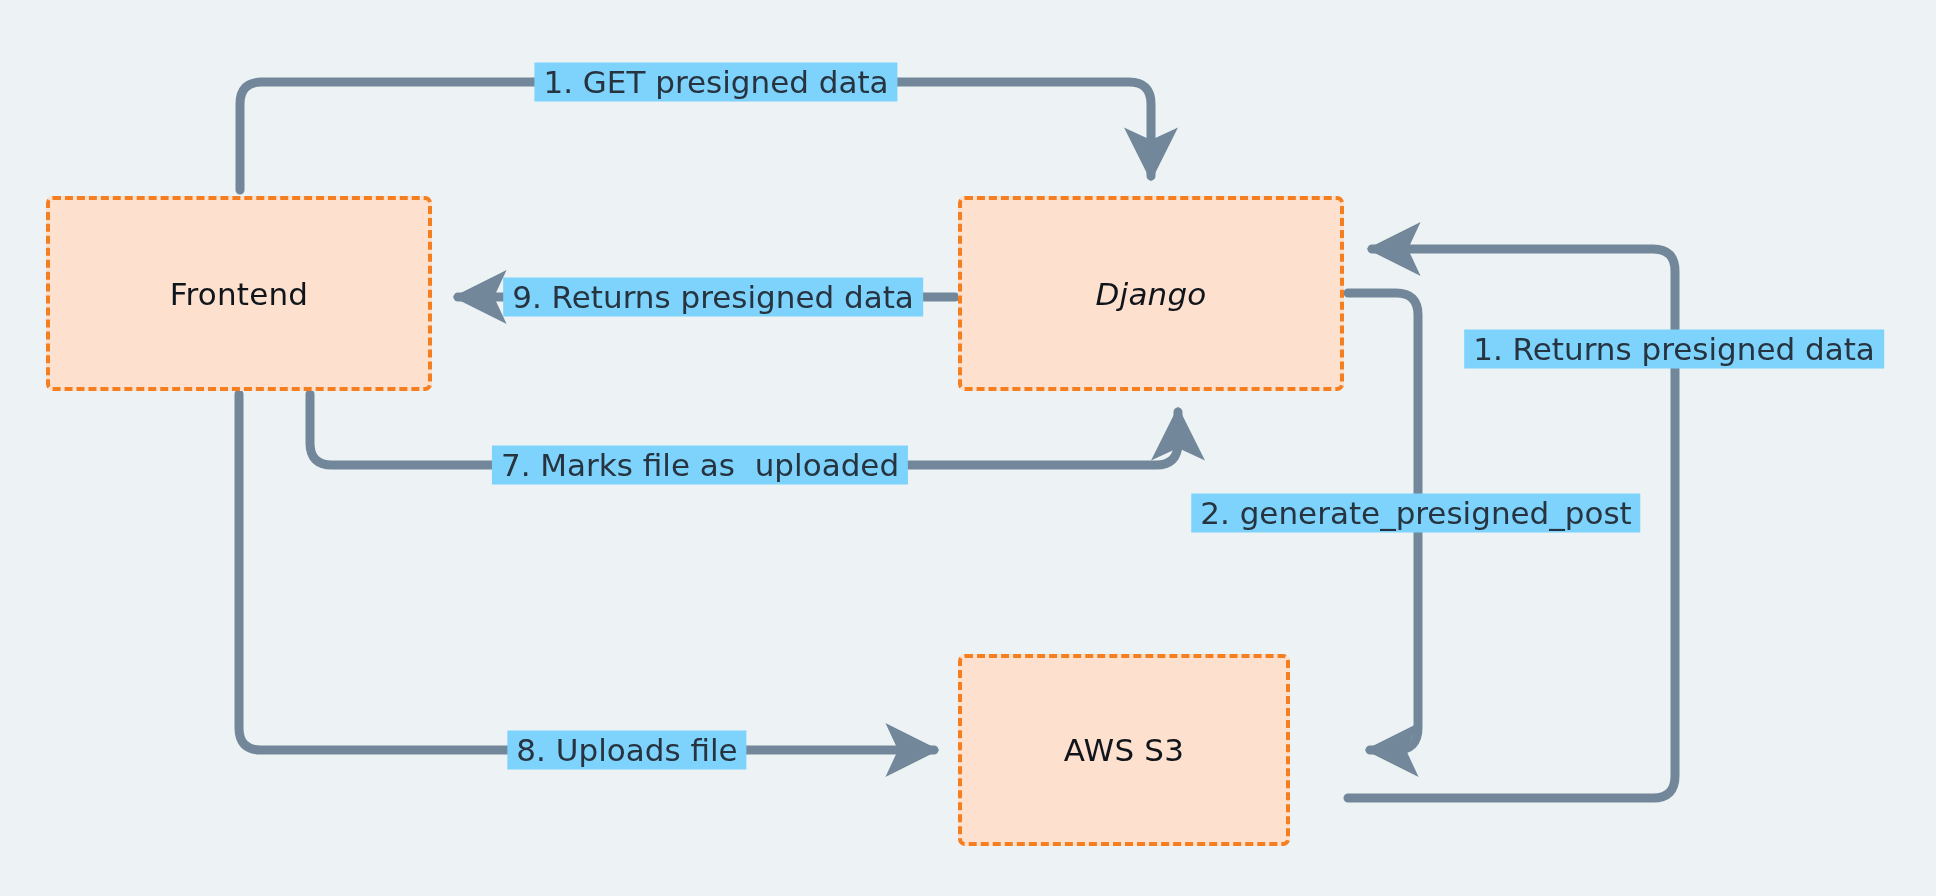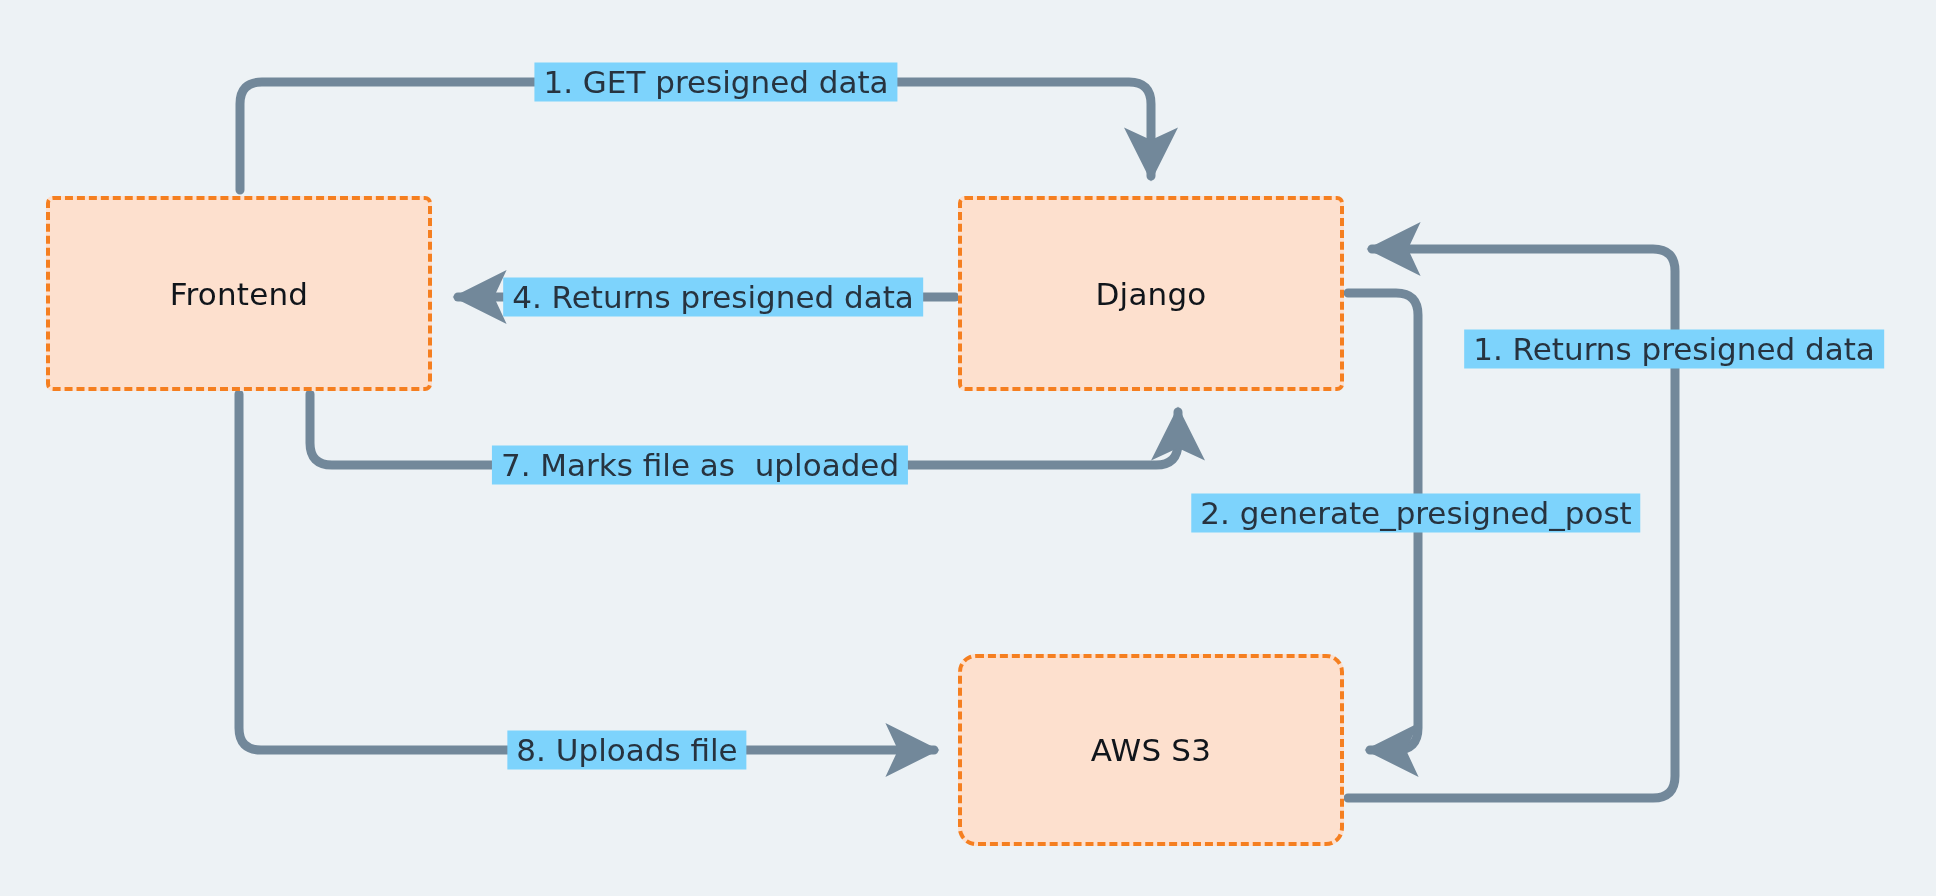--- a/index.html
+++ b/index.html
@@ -73,33 +73,33 @@
 
     <path d="M 239 394 L 239 728 Q 239 750 261 750 L 934 750" fill="none" stroke="#72889a" stroke-width="9" stroke-linecap="round" marker-end="url(#ah)"></path>
 
     <path d="M 310 394 L 310 443 Q 310 465 332 465 L 1156 465 Q 1178 465 1178 443 L 1178 412" fill="none" stroke="#72889a" stroke-width="9" stroke-linecap="round" marker-end="url(#ah)"></path>
   </svg>
 
   <div class="node" style="left:46px; top:196px; width:386px; height:195px;text-align:center;">
     <span class="node-label">Frontend</span>
   </div>
 
-  <div class="node" style="left:958px; top:196px; width:386px; height:195px;">
+  <div class="node" style="left:958px; top:196px; width:386px; height:195px;font-style:italic;">
     <span class="node-label">Django</span>
   </div>
 
-  <div class="node" style="left:958px; top:654px; width:386px; height:192px;border-radius:18px;">
+  <div class="node" style="left:958px; top:654px; width:332px; height:192px;">
     <span class="node-label">AWS S3</span>
   </div>
 
   <div class="edge-label" style="left:716px; top:82px;">1. GET presigned data</div>
 
   <div class="edge-label" style="left:1416px; top:513px;">2. generate_presigned_post</div>
 
   <div class="edge-label" style="left:1674px; top:349px;">1. Returns presigned data</div>
 
-  <div class="edge-label" style="left:713px; top:297px;">4. Returns presigned data</div>
+  <div class="edge-label" style="left:713px; top:297px;">9. Returns presigned data</div>
 
   <div class="edge-label" style="left:627px; top:750px;">8. Uploads file</div>
 
   <div class="edge-label" style="left:700px; top:465px;">7. Marks file as  uploaded</div>
 
 </div>
 
 </body></html>

